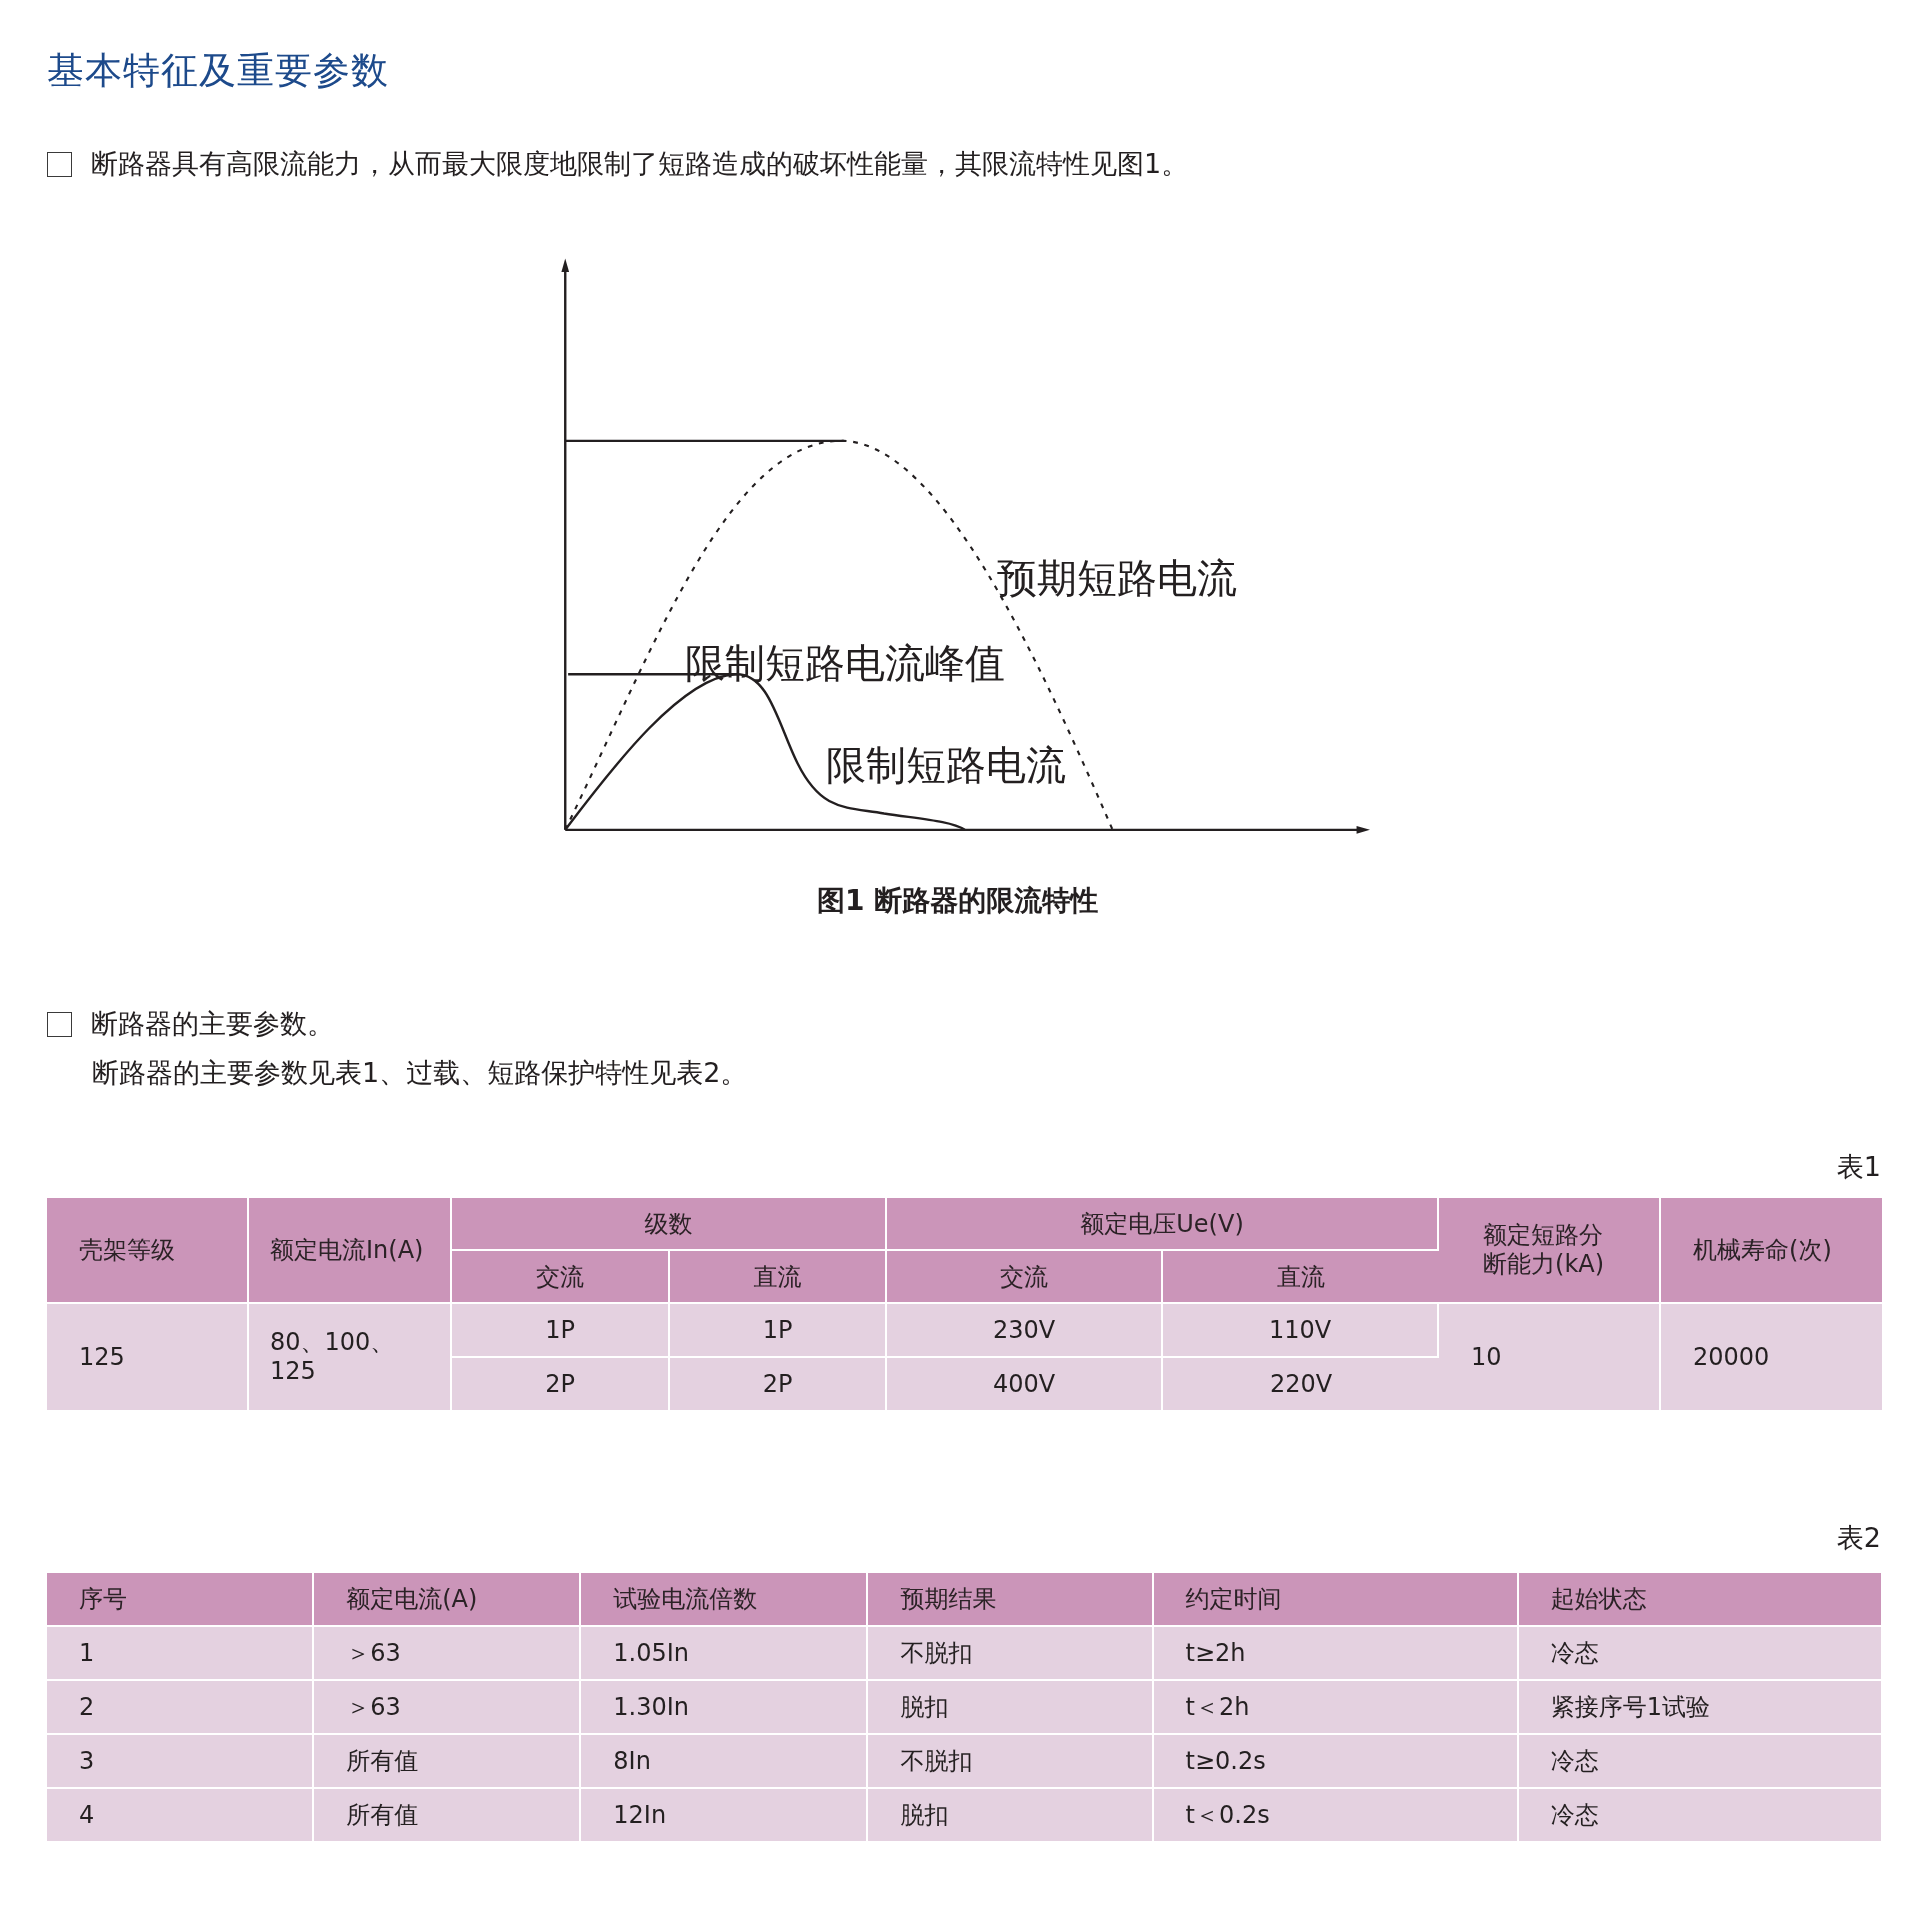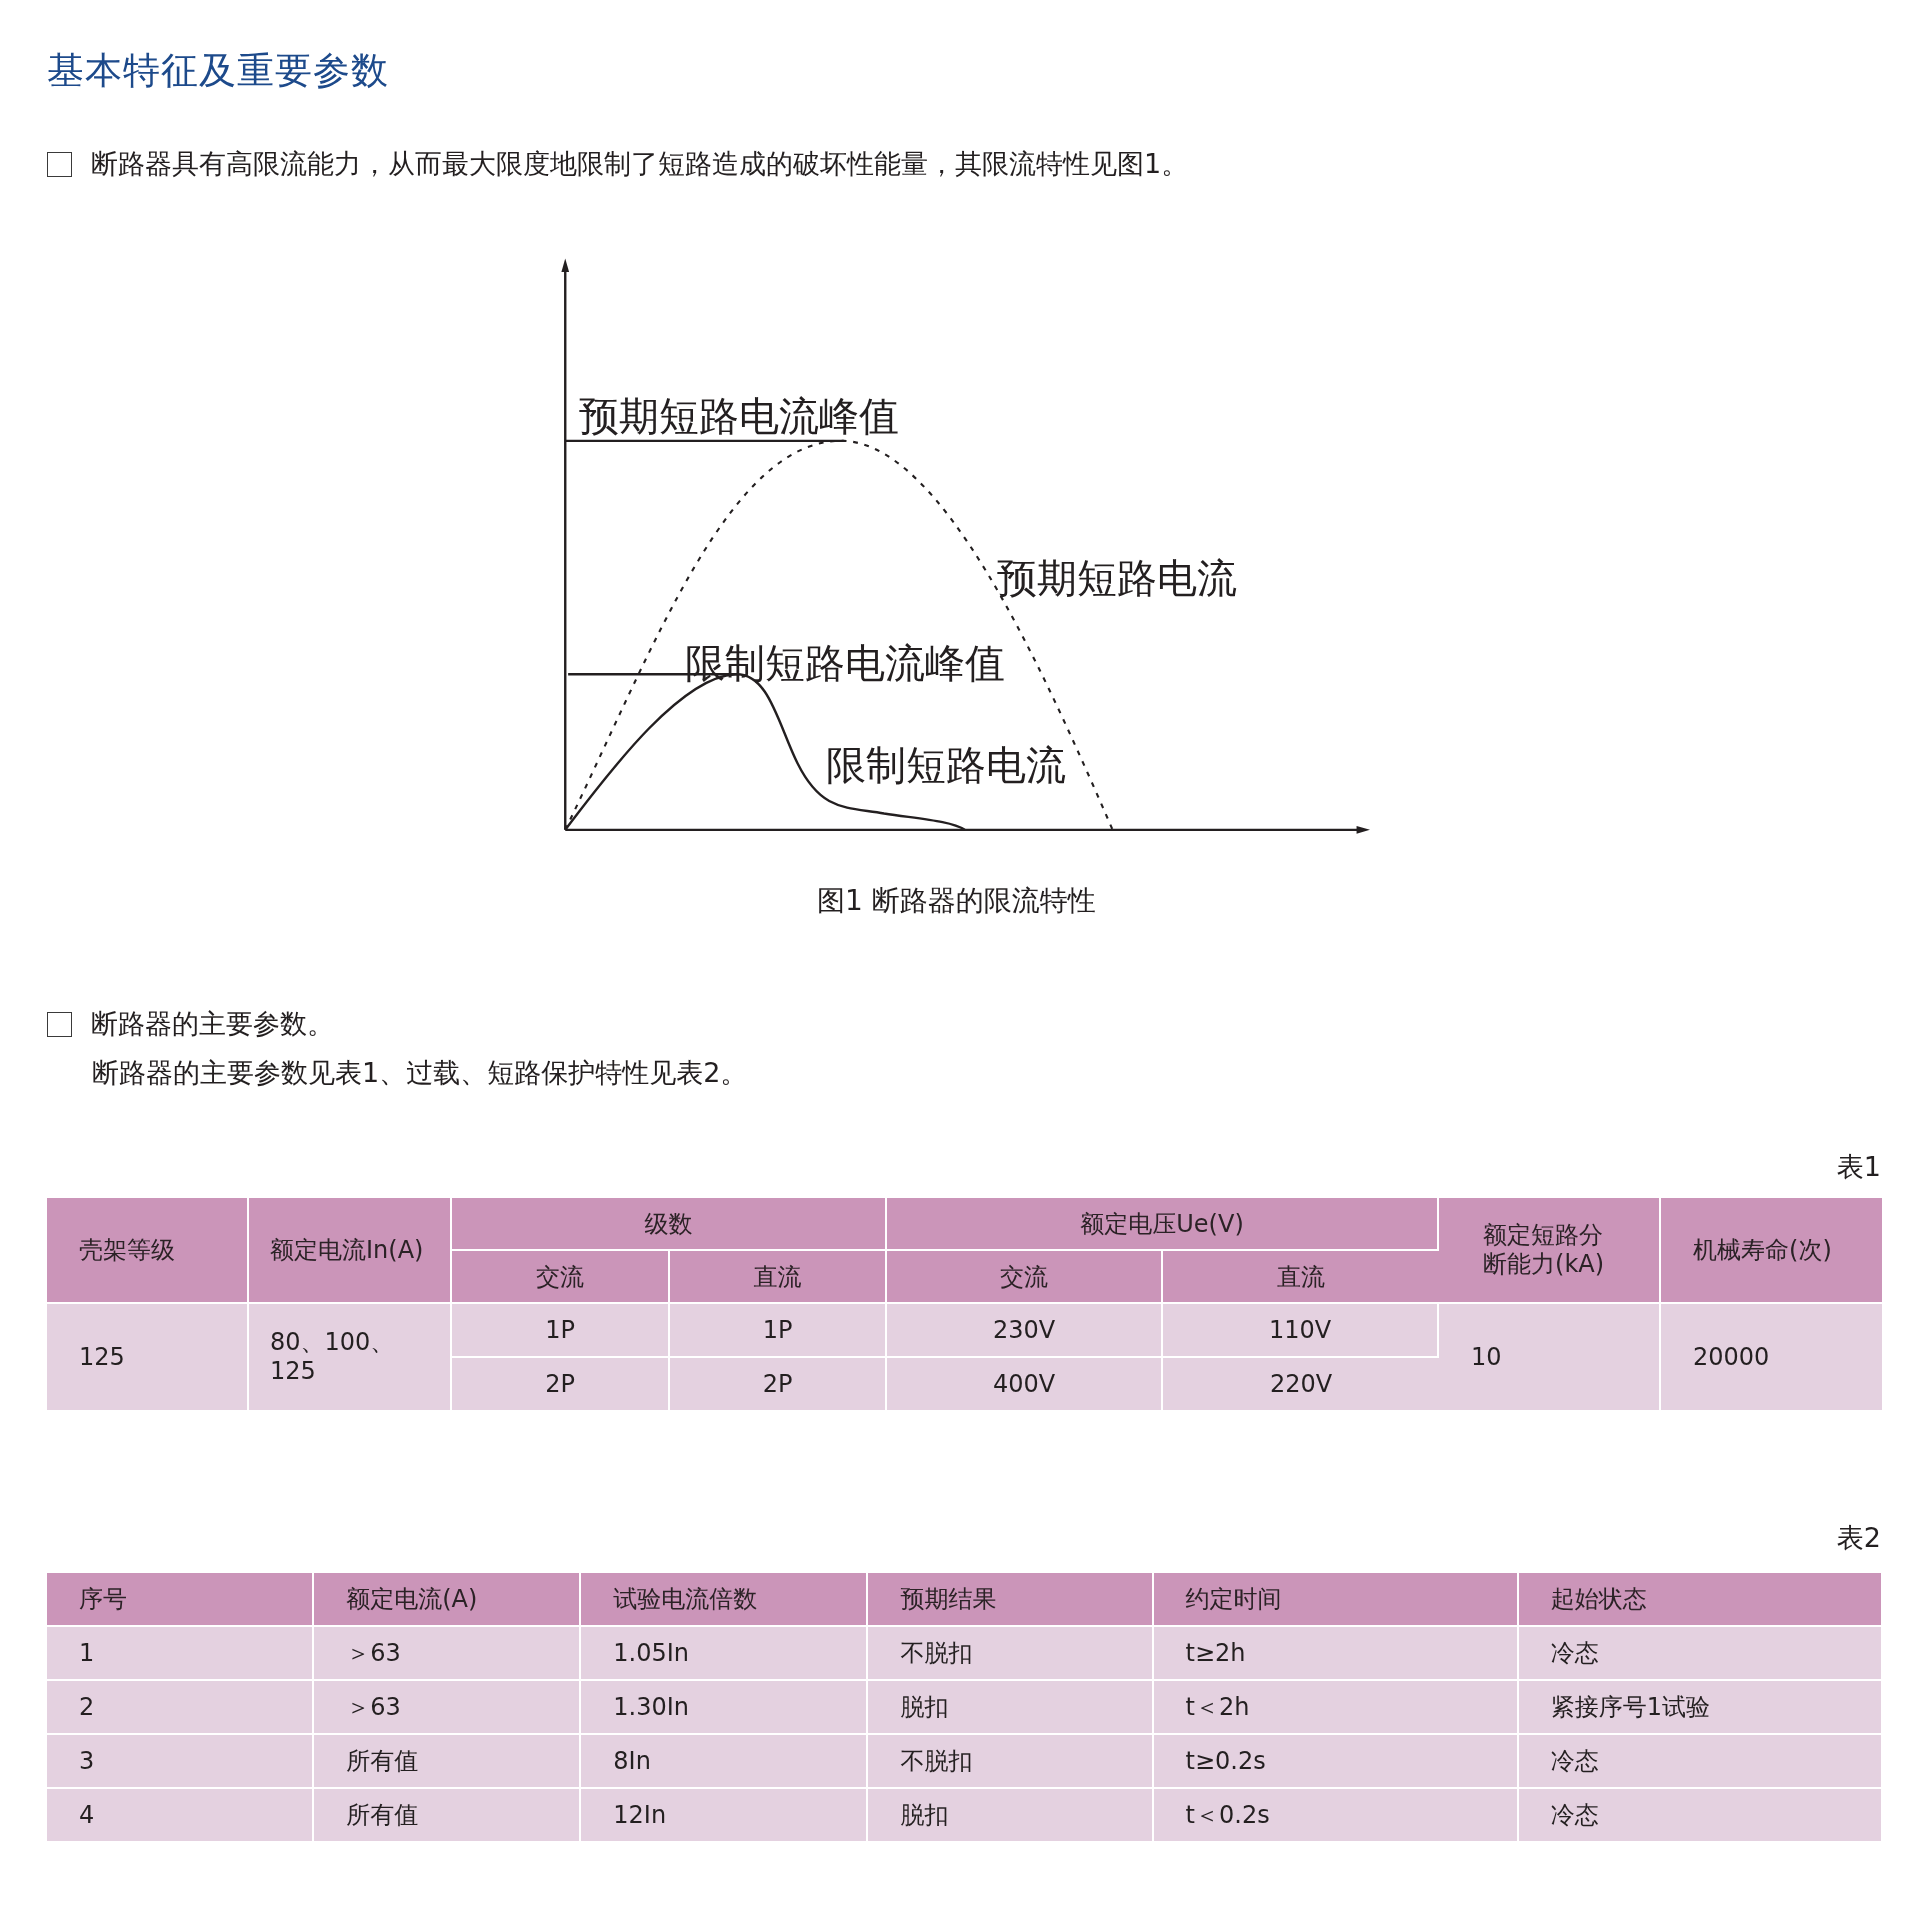--- a/index.html
+++ b/index.html
@@ -8,21 +8,21 @@
     font-family: "DejaVu Sans", "Liberation Sans", sans-serif; color: #231f20;
   }
   .abs { position: absolute; }
   .title { left: 47px; top: 46px; font-size: 37px; color: #1d4a8b; letter-spacing: 1px; white-space: nowrap; }
   .bullet-row { display: flex; align-items: center; white-space: nowrap; font-size: 27px; }
   .checkbox { width: 25px; height: 25px; border: 1.9px solid #3a3a3a; box-sizing: border-box; margin-right: 19px; background: #fff; }
   .para { font-size: 27px; white-space: nowrap; }
   .fig { left: 538px; top: 245px; width: 865px; height: 605px; }
   .fig svg { width: 865px; height: 605px; display: block; }
   .fig-label { position: absolute; font-size: 40px; white-space: nowrap; color: #231f20; }
-  .caption { left: 817px; top: 882px; font-size: 28px; white-space: nowrap; }
+  .caption { left: 817px; top: 882px; font-size: 28px; white-space: nowrap; font-weight: bold; }
   .table-label { font-size: 27px; white-space: nowrap; text-align: right; }
 
   table.spec { border-collapse: separate; border-spacing: 0; position: absolute; table-layout: fixed; }
   table.spec td, table.spec th {
     border-right: 2.9px solid #ffffff; border-bottom: 2.9px solid #ffffff;
     font-weight: normal; font-size: 24px; padding: 8px; box-sizing: border-box;
   }
   table.spec tr > *:last-child { border-right: none; }
   table.spec th { background: #cb95b9; color: #2b2226; }
   table.spec td { background: #e4d1e0; color: #231f20; }
@@ -50,21 +50,20 @@
     <polygon points="866,609 852,605 852,613" fill="#231f20"></polygon>
 
     <line x1="28" y1="204" x2="318" y2="204" stroke="#231f20" stroke-width="2.5"></line>
 
     <path d="M28,609 C120,420 200,200 318,204 C420,208 520,430 598,609" fill="none" stroke="#231f20" stroke-width="2.2" stroke-dasharray="5,7"></path>
 
     <line x1="31" y1="447" x2="207" y2="447" stroke="#231f20" stroke-width="2.5"></line>
 
     <path d="M28,609 C80,540 150,450 205,447 C240,445 250,500 270,540 C295,590 320,585 360,592 C400,598 430,600 444,609" fill="none" stroke="#231f20" stroke-width="2.5"></path>
   </svg>
-  <div class="fig-label" style="left:41px; top:144px;">预期短路电流峰值</div>
   <div class="fig-label" style="left:459px; top:306px;">预期短路电流</div>
   <div class="fig-label" style="left:147px; top:378px;margin-top:13px;">限制短路电流峰值</div>
   <div class="fig-label" style="left:288px; top:493px;">限制短路电流</div>
 </div>
 <div class="abs caption">图1 断路器的限流特性</div>
 
 <div class="abs bullet-row" style="left:47px; top:1006px;">
   <span class="checkbox"></span>
   <span>断路器的主要参数。</span>
 </div>

